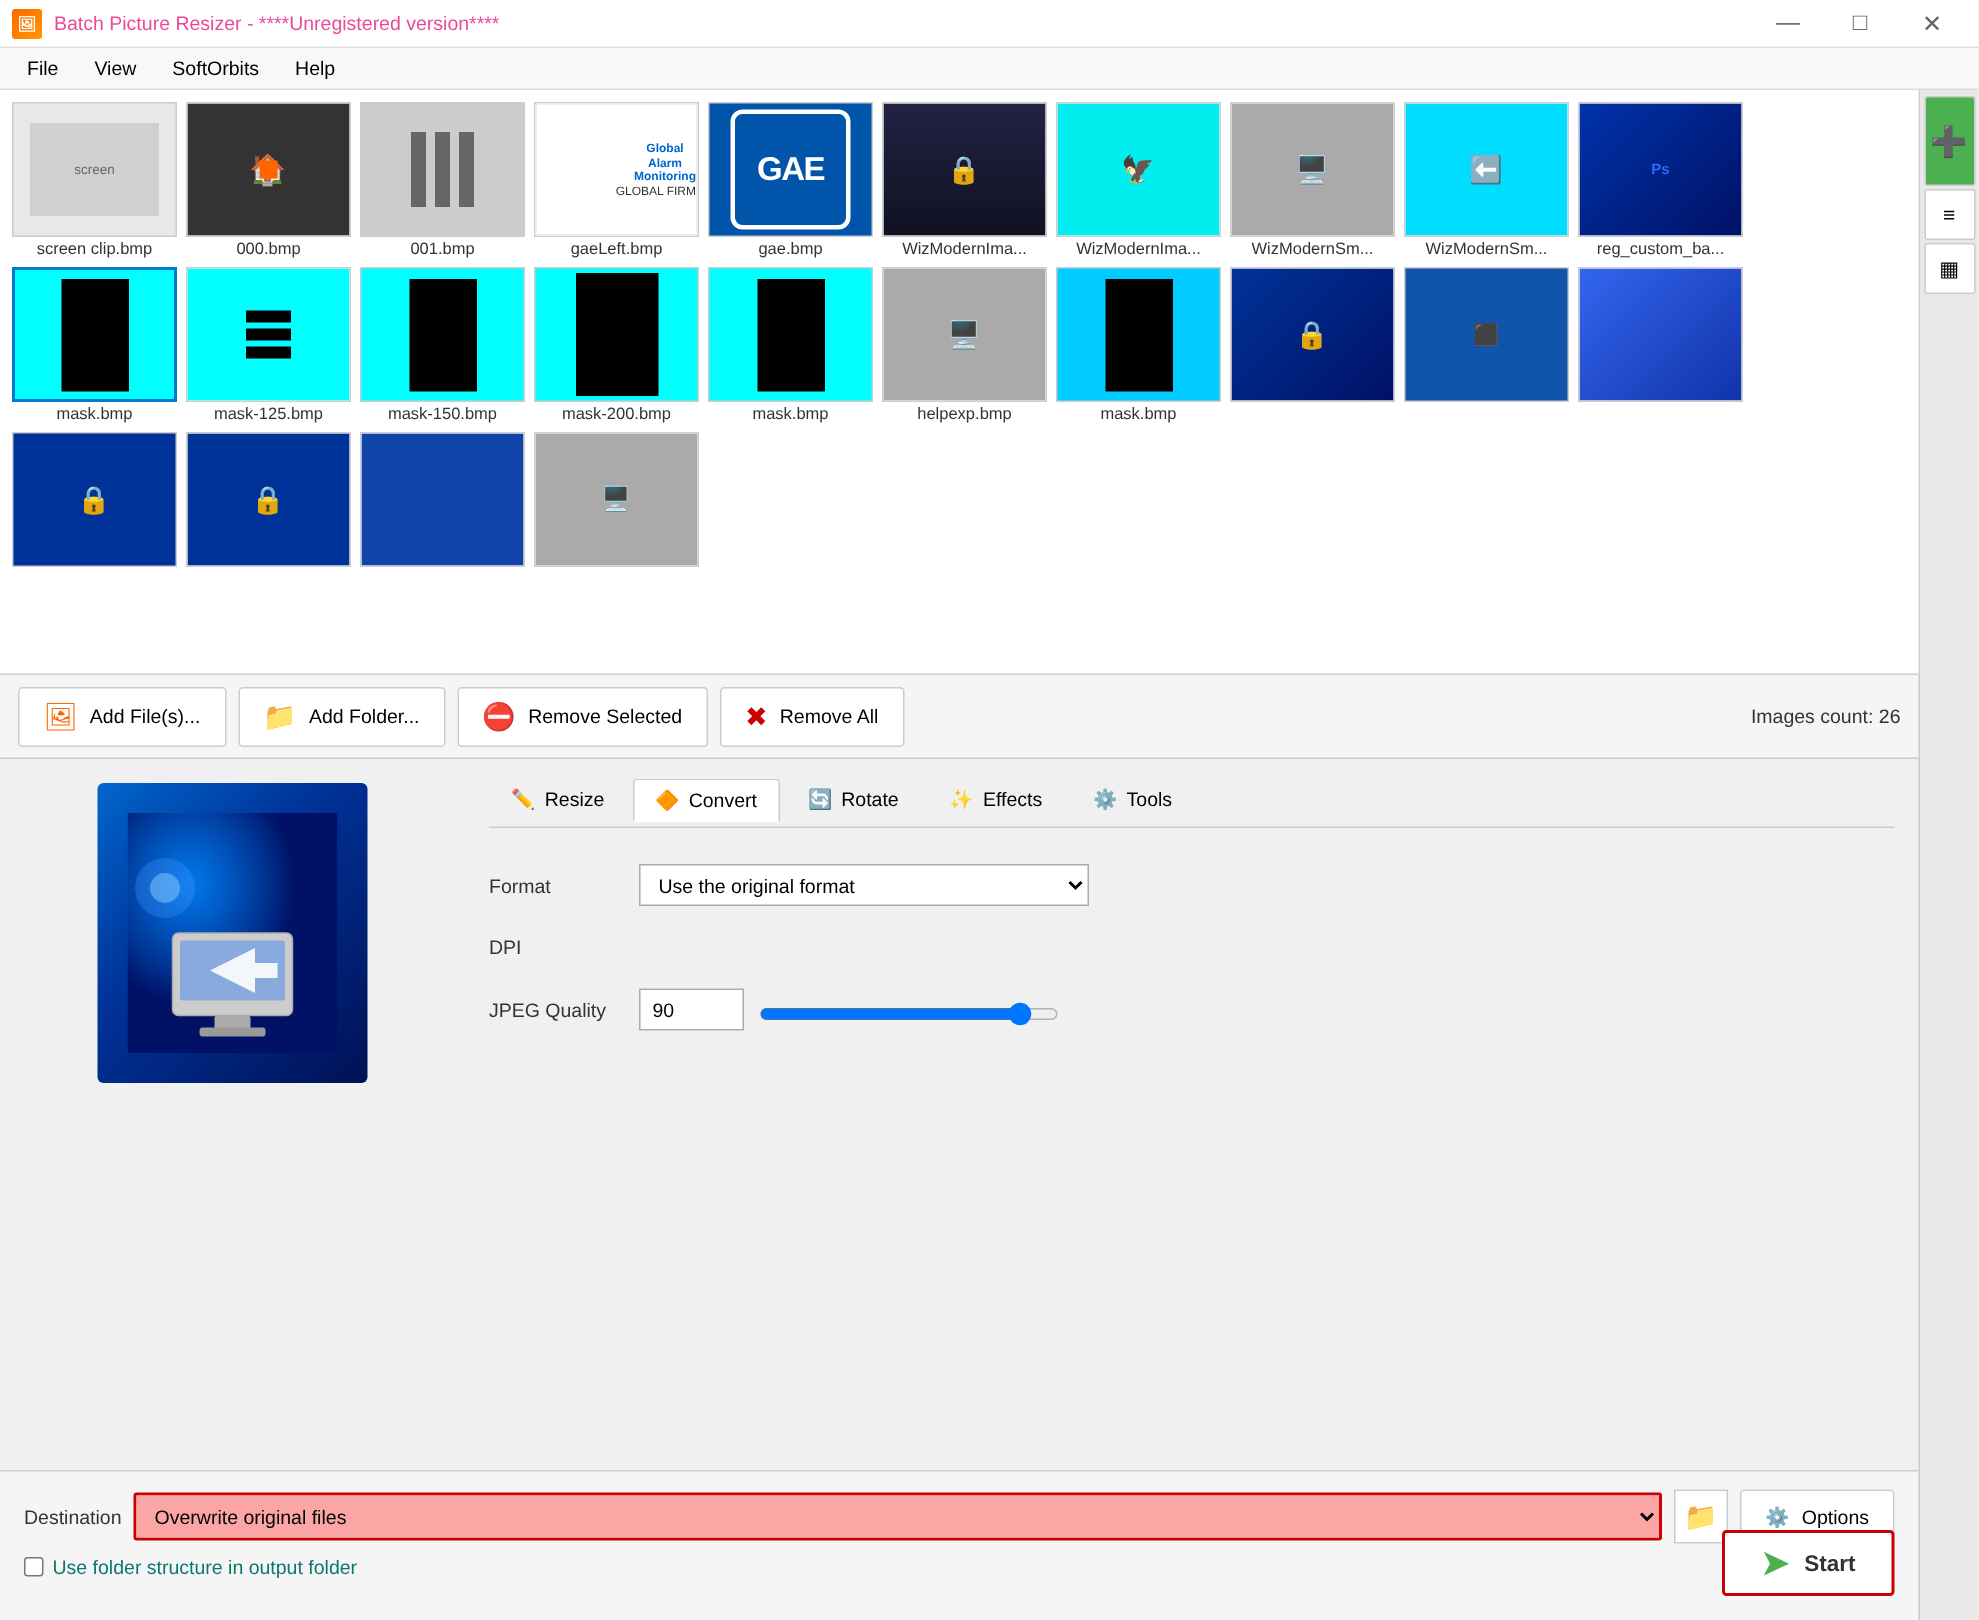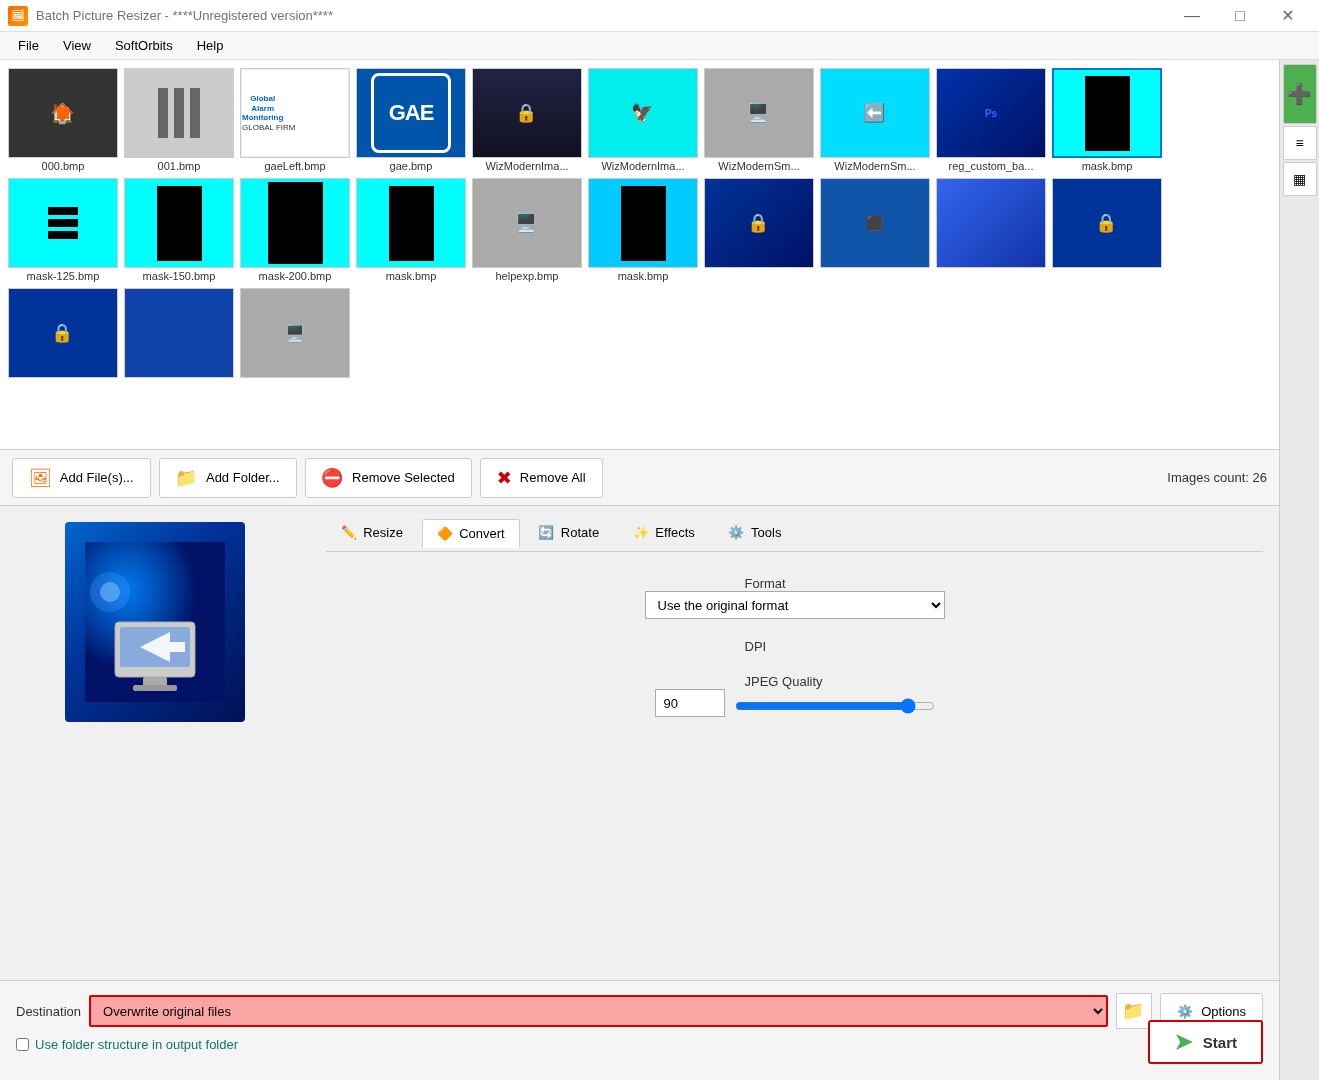--- a/index.html
+++ b/index.html
@@ -2,21 +2,21 @@
 <html><head>
   <meta charset="utf-8">
   <style>
     * { box-sizing: border-box; margin: 0; padding: 0; }
     body { font-family: 'Segoe UI', Tahoma, Geneva, Verdana, sans-serif; font-size: 13px; background: #f0f0f0; width: 1319px; height: 1080px; overflow: hidden; }
 
     
     .titlebar { background: #fff; height: 32px; display: flex; align-items: center; padding: 0 8px; border-bottom: 1px solid #ddd; justify-content: space-between; }
     .titlebar-left { display: flex; align-items: center; gap: 8px; }
     .titlebar-icon { width: 20px; height: 20px; background: linear-gradient(135deg, #ff6600, #ff9900); border-radius: 2px; display: flex; align-items: center; justify-content: center; color: white; font-size: 10px; font-weight: bold; }
-    .titlebar-title { font-size: 13px; color: #737373; }
+    .titlebar-title { font-size: 13px; color: #ec4899; }
     .titlebar-controls { display: flex; gap: 2px; }
     .titlebar-btn { width: 46px; height: 32px; border: none; background: transparent; cursor: pointer; font-size: 16px; color: #666; display: flex; align-items: center; justify-content: center; }
 
     
     .menubar { background: #f8f8f8; height: 28px; display: flex; align-items: center; padding: 0 8px; border-bottom: 1px solid #ddd; gap: 4px; }
     .menu-item { padding: 4px 10px; cursor: pointer; border-radius: 3px; font-size: 13px; }
 
     
     .main-container { display: flex; height: calc(1080px - 60px); }
 
@@ -38,21 +38,21 @@
     .preview-img { width: 180px; height: 200px; background: linear-gradient(135deg, #0066cc 0%, #003399 40%, #001155 100%); border-radius: 4px; display: flex; align-items: center; justify-content: center; position: relative; overflow: hidden; }
 
     
     .operations { flex: 1; padding: 12px 16px; }
     .tabs { display: flex; align-items: center; gap: 4px; margin-bottom: 16px; border-bottom: 1px solid #ccc; padding-bottom: 4px; }
     .tab { padding: 6px 14px; cursor: pointer; display: flex; align-items: center; gap: 6px; font-size: 13px; border-radius: 3px 3px 0 0; border: 1px solid transparent; }
     .tab.active { background: #fff; border-color: #ccc; border-bottom-color: #fff; margin-bottom: -1px; }
 
     
     .convert-panel { padding: 8px 0; }
-    .form-row { display: flex; align-items: center; margin-bottom: 20px; flex-direction: column; }
+    .form-row { display: flex; align-items: center; margin-bottom: 20px; }
     .form-label { width: 100px; font-size: 13px; color: #333; }
     .form-control { flex: 1; max-width: 400px; }
     select.form-select { width: 300px; height: 28px; border: 1px solid #aaa; background: #fff; padding: 2px 8px; font-size: 13px; cursor: pointer; }
     .number-input { width: 70px; height: 28px; border: 1px solid #aaa; padding: 2px 8px; font-size: 13px; }
     input[type=range] { width: 200px; cursor: pointer; }
 
     
     .destination-bar { height: 100px; background: #f5f5f5; border-top: 1px solid #ccc; padding: 12px 16px; }
     .dest-row { display: flex; align-items: center; gap: 8px; margin-bottom: 8px; }
     .dest-label { font-size: 13px; color: #333; white-space: nowrap; }
@@ -100,20 +100,26 @@
   <span class="menu-item">SoftOrbits</span>
   <span class="menu-item">Help</span>
 </div>
 
 <div class="main-container">
   <div class="content">
 
     <div class="gallery">
       <div style="padding:8px; display:flex; flex-wrap:wrap; gap:6px;">
 
+        <div class="gallery-item">
+          <div class="thumb-container" style="background:#e8e8e8;">
+            <div style="background:#d0d0d0;width:80%;height:70%;display:flex;align-items:center;justify-content:center;font-size:9px;color:#666;">screen</div>
+          </div>
+          <span class="filename">screen clip.bmp</span>
+        </div>
 
         <div class="gallery-item">
           <div class="thumb-container" style="background:#e8e8e8; overflow:hidden;">
             <div style="background:#ff6600;width:12px;height:12px;position:absolute;"></div>
             <div style="width:100%;height:100%;display:flex;align-items:center;justify-content:center;background:#333;color:#aaa;font-size:20px;">🏠</div>
           </div>
           <span class="filename">000.bmp</span>
         </div>
 
         <div class="gallery-item">
@@ -124,21 +130,21 @@
                 <div style="width:10px;height:50px;background:#666;"></div>
                 <div style="width:10px;height:50px;background:#666;"></div>
               </div>
             </div>
           </div>
           <span class="filename">001.bmp</span>
         </div>
 
         <div class="gallery-item">
           <div class="thumb-container" style="background:#fff; overflow:hidden;">
-            <div style="width:100%;height:100%;display:flex;align-items:flex-start;justify-content:center;flex-direction:column;background:white;border:1px solid #eee;">
+            <div style="width:100%;height:100%;display:flex;align-items:flex-end;justify-content:center;flex-direction:column;background:white;border:1px solid #eee;">
               <div style="color:#0066cc;font-size:8px;font-weight:bold;text-align:center;line-height:1.2;">Global<br>Alarm<br>Monitoring</div>
               <div style="font-size:8px;color:#333;">GLOBAL FIRM</div>
             </div>
           </div>
           <span class="filename">gaeLeft.bmp</span>
         </div>
 
         <div class="gallery-item">
           <div class="thumb-container" style="background:#0055aa; overflow:hidden;">
             <div style="width:80px;height:80px;background:#0055aa;border:3px solid #fff;border-radius:8px;display:flex;align-items:center;justify-content:center;color:#fff;font-size:22px;font-weight:900;letter-spacing:-1px;">GAE</div>

